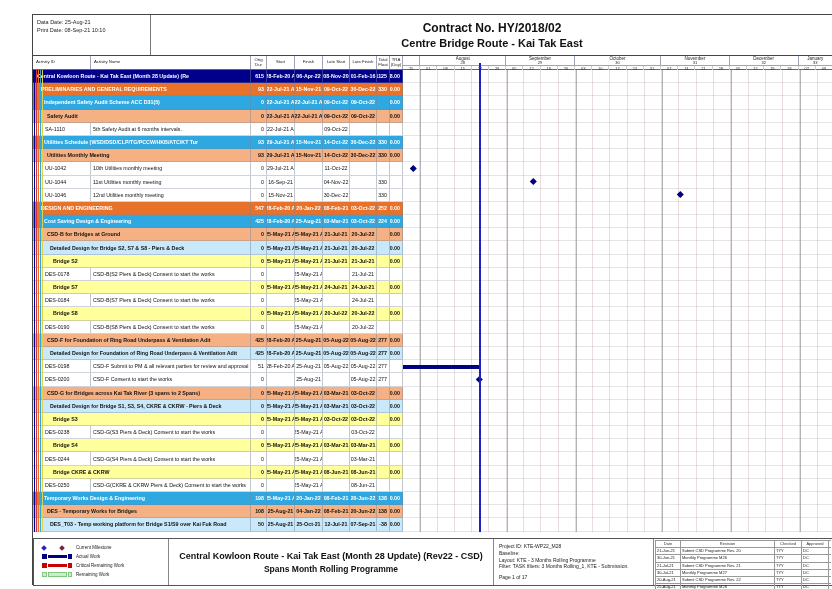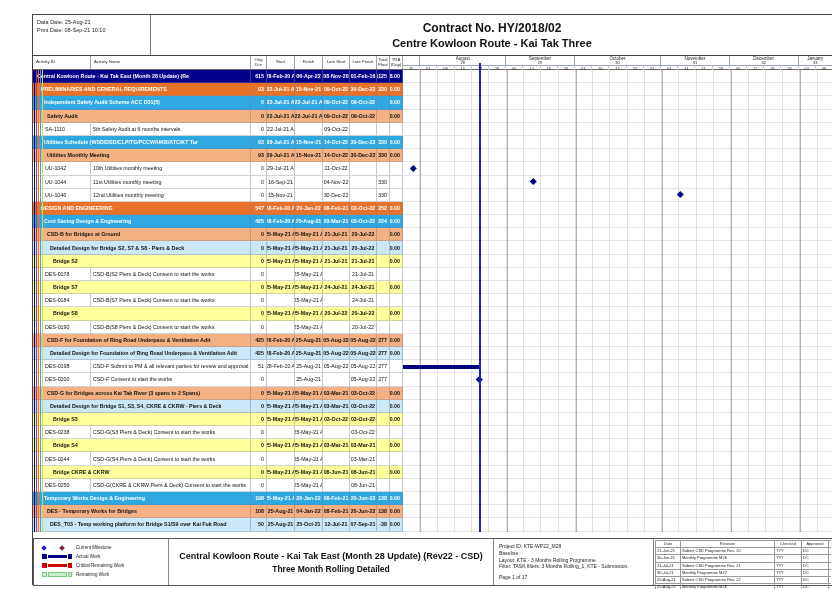--- a/index.html
+++ b/index.html
@@ -77,21 +77,21 @@
 <div id="page">
   <div id="sheet">
 
     <div class="hdr">
       <div class="hdr-dates">
         <div>Data Date: 25-Aug-21</div>
         <div>Print Date: 08-Sep-21 10:10</div>
       </div>
       <div class="hdr-title">
         <div class="t1">Contract No. HY/2018/02</div>
-        <div class="t2">Centre Kowloon Route - Kai Tak Three</div>
+        <div class="t2">Centre Bridge Route - Kai Tak East</div>
       </div>
     </div>
 
     <div class="ghead">
       <div class="ghead-left">
           <div class="th c0">Activity ID</div>
           <div class="th c1">Activity Name</div>
           <div class="th c2">Orig Dur</div>
           <div class="th c3">Start</div>
           <div class="th c4">Finish</div>
@@ -688,21 +688,21 @@
             <div class="lg-glyph">
               <div class="lgcap" style="background: rgb(207, 234, 207); border: 1px solid rgb(125, 200, 125);"></div>
               <div class="lgbar" style="background: rgb(207, 234, 207); border: 1px solid rgb(125, 200, 125);"></div>
               <div class="lgcap" style="background: rgb(207, 234, 207); border: 1px solid rgb(125, 200, 125);"></div>
             </div>
             <div class="lg-label">Remaining Work</div>
           </div>
         </div>
       <div class="ftr-title">
         <div class="f1">Central Kowloon Route - Kai Tak East (Month 28 Update) (Rev22 - CSD)</div>
-        <div class="f2">Three Month Rolling Detailed</div>
+        <div class="f2">Spans Month Rolling Programme</div>
       </div>
       <div class="ftr-info">
         <div>Project ID: KTE-WP22_M28</div>
         <div>Baseline:</div>
         <div>Layout: KTE - 3 Months Rolling Programme</div>
         <div>Filter: TASK filters: 3 Months Rolling_1, KTE - Submission.</div>
         <div class="pg">Page 1 of 17</div>
       </div>
       <div class="ftr-rev" id="revHost">
           <div class="rev-row rev-head">

